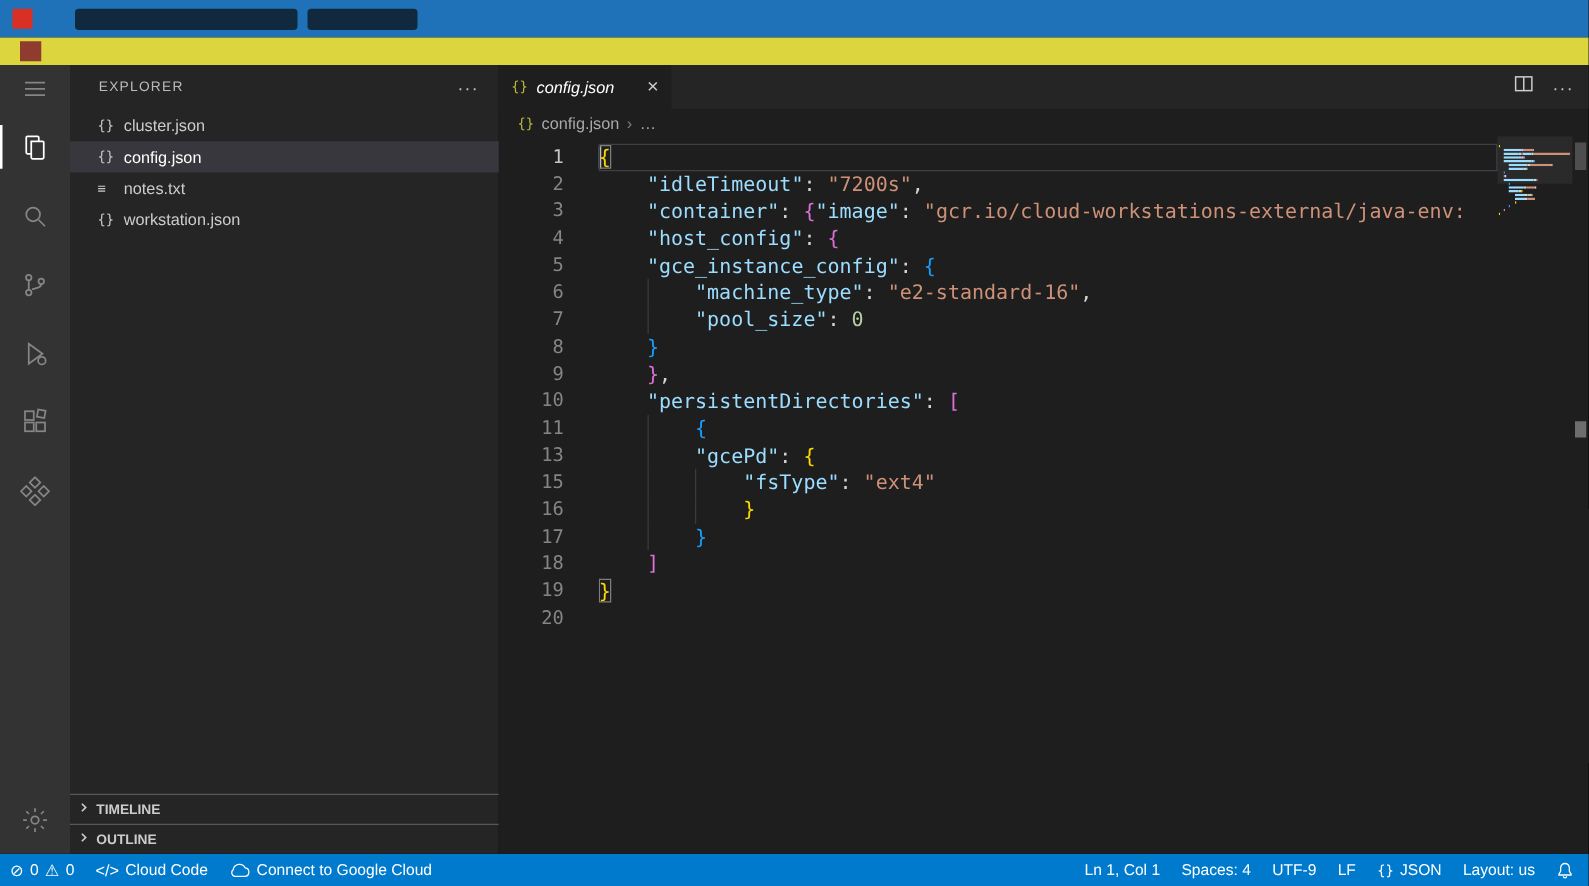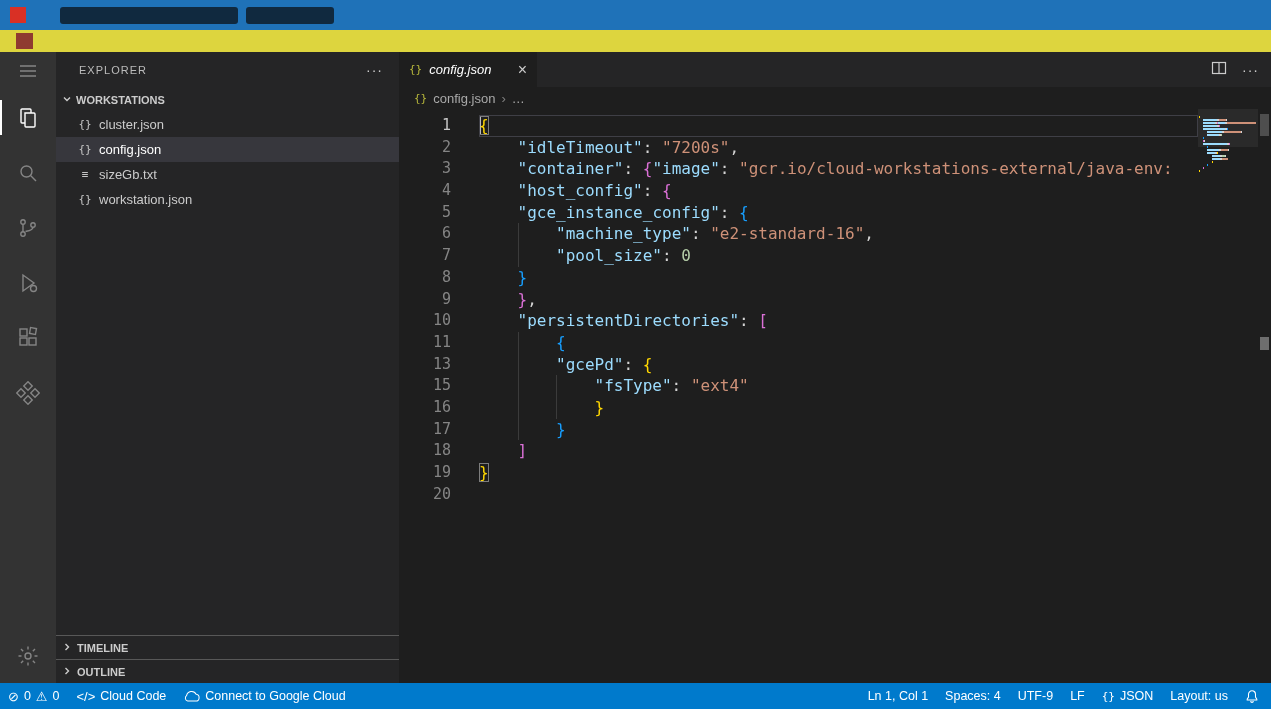--- a/index.html
+++ b/index.html
@@ -22,21 +22,21 @@
   .activitybar { width:56px; background:#333333; display:flex; flex-direction:column; align-items:stretch; flex:none; }
   .ab-item { height:55px; display:flex; align-items:center; justify-content:center; color:#858585; position:relative; cursor:pointer; }
   .ab-item.menu { height:38px; }
   .ab-item.active { color:#ffffff; }
   .ab-item.active::before { content:""; position:absolute; left:0; top:10px; bottom:10px; width:2px; background:#ffffff; }
   .ab-item svg { stroke:currentColor; fill:none; stroke-width:1.4; }
   .ab-spacer { flex:1; }
   .ab-item.gear { height:55px; }
 
   
-  .sidebar { width:343px; background:#252526; color:#cccccc; display:flex; flex-direction:column; flex:none; position:relative;text-align:center; }
+  .sidebar { width:343px; background:#252526; color:#cccccc; display:flex; flex-direction:column; flex:none; position:relative; }
   .sb-header { height:36px; display:flex; align-items:center; padding-left:23px; font-size:11px; letter-spacing:1px; color:#bbbbbb; position:relative; }
   .sb-more { position:absolute; right:16px; top:0; height:36px; display:flex; align-items:center; color:#cccccc; font-size:14px; letter-spacing:1px; cursor:pointer; }
   .section-row { height:24px; display:flex; align-items:center; font-weight:bold; font-size:11px; padding-left:6px; gap:4px; cursor:pointer; color:#cccccc; }
   .chev svg { stroke:#cccccc; fill:none; stroke-width:1.4; }
   #file-list { }
   .file-row { height:25px; display:flex; align-items:center; padding-left:22px; font-size:13px; gap:7px; cursor:pointer; }
   .file-row.selected { background:#37373d; color:#ffffff; }
   .file-icon { font-family:"DejaVu Sans Mono", monospace; font-size:11px; color:#c5c5c5; width:14px; flex:none; }
   .sidebar-bottom { margin-top:auto; }
   .bottom-row { height:24px; border-top:1px solid #585858; display:flex; align-items:center; padding-left:6px; gap:5px; font-size:11px; font-weight:bold; cursor:pointer; }
@@ -151,38 +151,32 @@
           <path d="M12 2.5v3M12 18.5v3M2.5 12h3M18.5 12h3M5 5l2.2 2.2M16.8 16.8 19 19M19 5l-2.2 2.2M7.2 16.8 5 19"></path>
         </svg>
     </div>
   </div>
 
   <div class="sidebar">
     <div class="sb-header">
       <span>EXPLORER</span>
       <span class="sb-more">···</span>
     </div>
-    <div class="section-row">
-      <span class="chev"><svg width="10" height="10" viewBox="0 0 10 10">
-            <path d="M2 3.5 5 6.5 8 3.5"></path>
-          </svg></span>
-      <span>WORKSTATIONS</span>
-    </div>
     <div id="file-list">
         <div class="file-row">
           <span class="file-icon">{}</span>
           <span>cluster.json</span>
         </div>
         <div class="file-row selected">
           <span class="file-icon">{}</span>
           <span>config.json</span>
         </div>
         <div class="file-row">
           <span class="file-icon">≡</span>
-          <span>sizeGb.txt</span>
+          <span>notes.txt</span>
         </div>
         <div class="file-row">
           <span class="file-icon">{}</span>
           <span>workstation.json</span>
         </div>
       </div>
     <div class="sidebar-bottom">
       <div class="bottom-row">
         <span class="chev"><svg width="10" height="10" viewBox="0 0 10 10">
               <path d="M3.5 2 6.5 5 3.5 8"></path>

